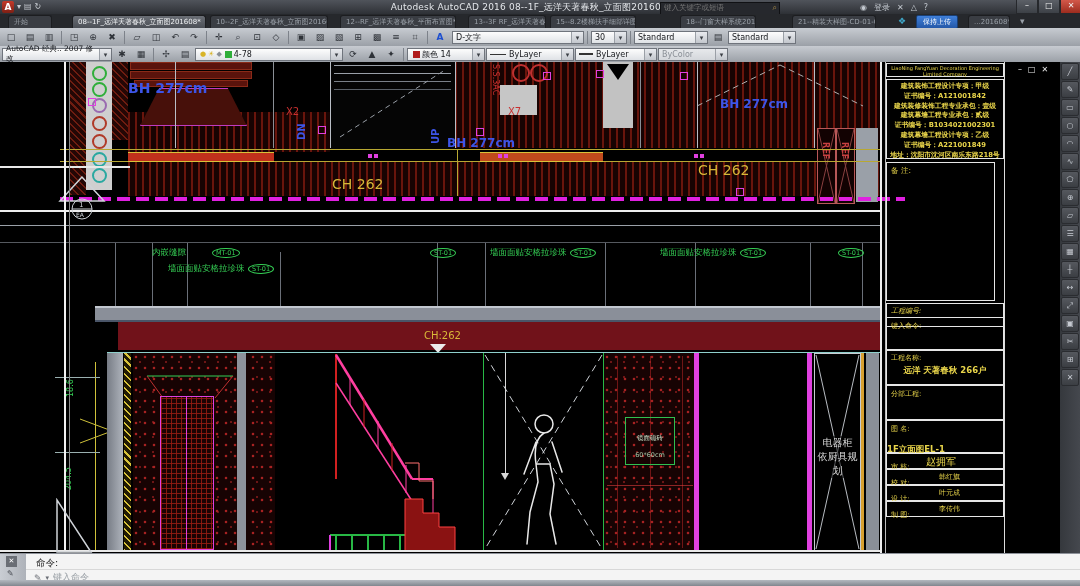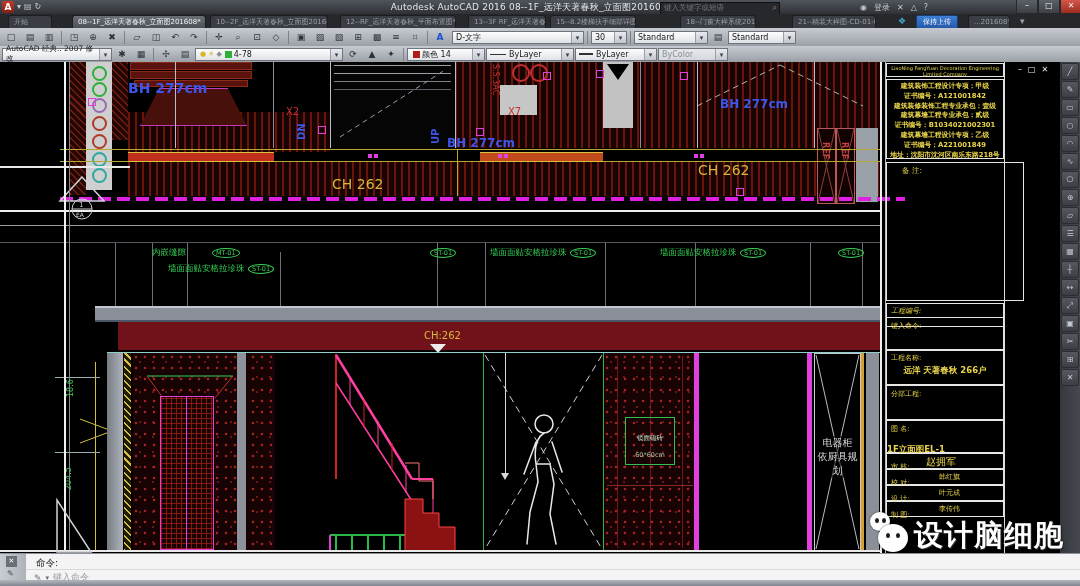--- a/index.html
+++ b/index.html
@@ -503,21 +503,21 @@
           <div>建筑装饰工程设计专项：甲级</div>
           <div>证书编号：A121001842</div>
           <div>建筑装修装饰工程专业承包：壹级</div>
           <div>建筑幕墙工程专业承包：贰级</div>
           <div>证书编号：B1034021002301</div>
           <div>建筑幕墙工程设计专项：乙级</div>
           <div>证书编号：A221001849</div>
           <div>地址：沈阳市沈河区南乐东路218号</div>
         </div>
       </div>
-      <div class="tbk" style="left:886px;top:100px;width:138px;height:139px;padding-left:11px;">
+      <div class="tbk" style="left:886px;top:100px;width:109px;height:139px;">
         <div class="ytext" style="font-size:7.5px;padding:3px 0 0 4px;">备 注:</div>
       </div>
       <div class="tbk" style="left:886px;top:241px;width:118px;height:24px;font-style:italic;">
         <div class="ytext" style="font-size:7px;padding:2px 0 0 4px;">工程编号:</div>
       </div>
       <div class="tbk" style="left:886px;top:255px;width:118px;height:33px;">
         <div class="ytext" style="font-size:7px;padding:3px 0 0 4px;">键入命令:</div>
       </div>
       <div class="tbk" style="left:886px;top:288px;width:118px;height:35px;">
         <div class="ytext" style="font-size:7px;padding:2px 0 0 4px;">工程名称:</div>
@@ -567,33 +567,20 @@
       <div class="vbtn">┼</div>
       <div class="vbtn">↔</div>
       <div class="vbtn">⤢</div>
       <div class="vbtn">▣</div>
       <div class="vbtn">✂</div>
       <div class="vbtn">⊞</div>
       <div class="vbtn">✕</div>
     </div>
   </div>
 
-  <div class="abs wm">
-    <div style="position:relative;width:46px;height:48px;">
-      <div class="bub" style="left:2px;top:4px;width:20px;height:19px;">
-        <div class="eye" style="left:5px;top:6px;"></div>
-          <div class="eye" style="left:12px;top:6px;"></div>
-      </div>
-      <div class="bub" style="left:10px;top:16px;width:30px;height:28px;">
-        <div class="eye" style="left:8px;top:9px;"></div>
-          <div class="eye" style="left:18px;top:9px;"></div>
-      </div>
-    </div>
-    <div class="wmtext">设计脑细胞</div>
-  </div>
 
   <div class="abs cmdpanel">
     <div class="abs cmddock">
       <div class="abs cmdclose">✕</div>
       <div class="abs cmdwrench">✎</div>
     </div>
     <div class="abs cmdhist">命令:</div>
     <div class="abs cmdrule"></div>
     <div class="abs cmdprompt">
       <span style="color:#6a6e75;">✎</span>

